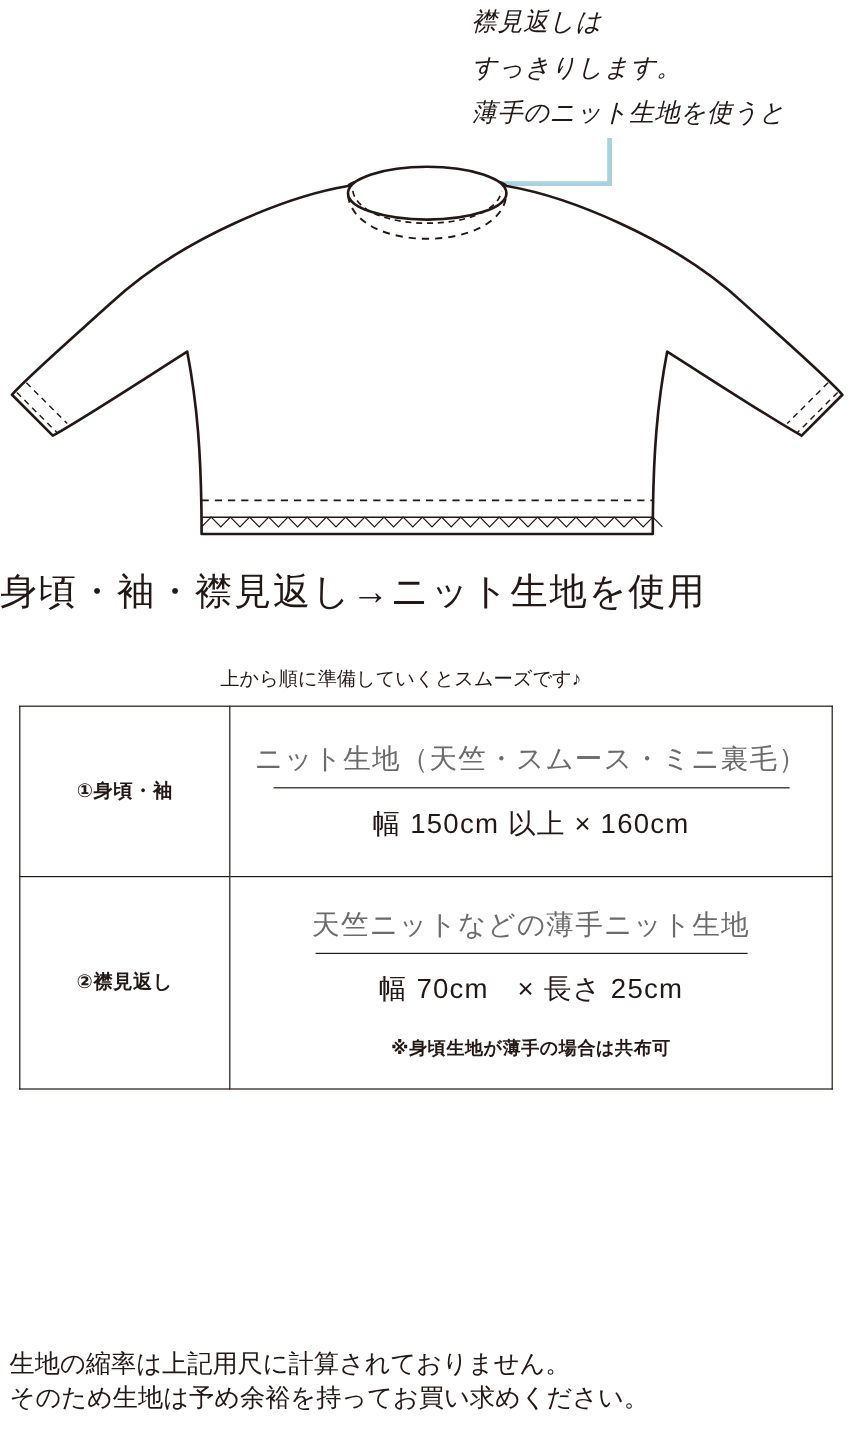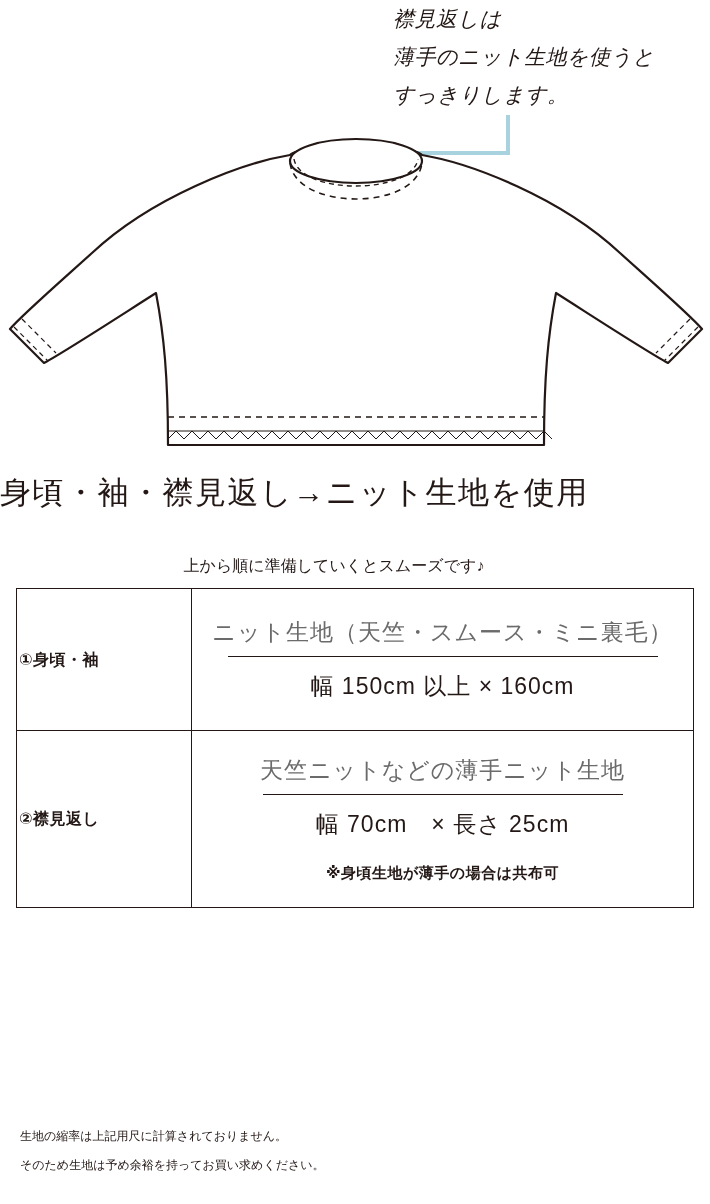--- a/index.html
+++ b/index.html
@@ -69,20 +69,21 @@
     width: 678px;
     border-collapse: collapse;
     table-layout: fixed;
   }
   .spec-table td {
     border: 1px solid #231815;
     vertical-align: middle;
   }
   .cell-label {
     width: 170px;
+    text-align: center;
     font-size: 16px;
     font-weight: bold;
     letter-spacing: 0.5px;
     padding: 16px 2px;
     line-height: 26px;
   }
   .cell-value {
     text-align: center;
     padding: 24px 8px;
   }
@@ -113,35 +114,35 @@
     font-size: 15px;
     font-weight: bold;
     color: #231815;
     margin-top: 24px;
     letter-spacing: 0.5px;
   }
 
   
   .footer {
     position: absolute;
-    left: 20px;
+    left: 8px;
     top: 1122px;
     width: 678px;
-    font-size: 12px;
+    font-size: 21px;
     line-height: 29px;
     color: #231815;
   }
 </style>
 </head>
 <body>
 
 <div class="annotation">
   <div>襟見返しは</div>
+  <div>すっきりします。</div>
   <div>薄手のニット生地を使うと</div>
-  <div>すっきりします。</div>
 </div>
 
 <div class="illustration">
   <svg width="710" height="350" viewBox="0 0 710 350" xmlns="http://www.w3.org/2000/svg">
 
     <g>
       <path d="M508 0 L508 38 L352 38" fill="none" stroke="#a8d3de" stroke-width="4"></path>
       <path d="M352 30 L332 38 L352 46 Z" fill="#a8d3de"></path>
     </g>
 

